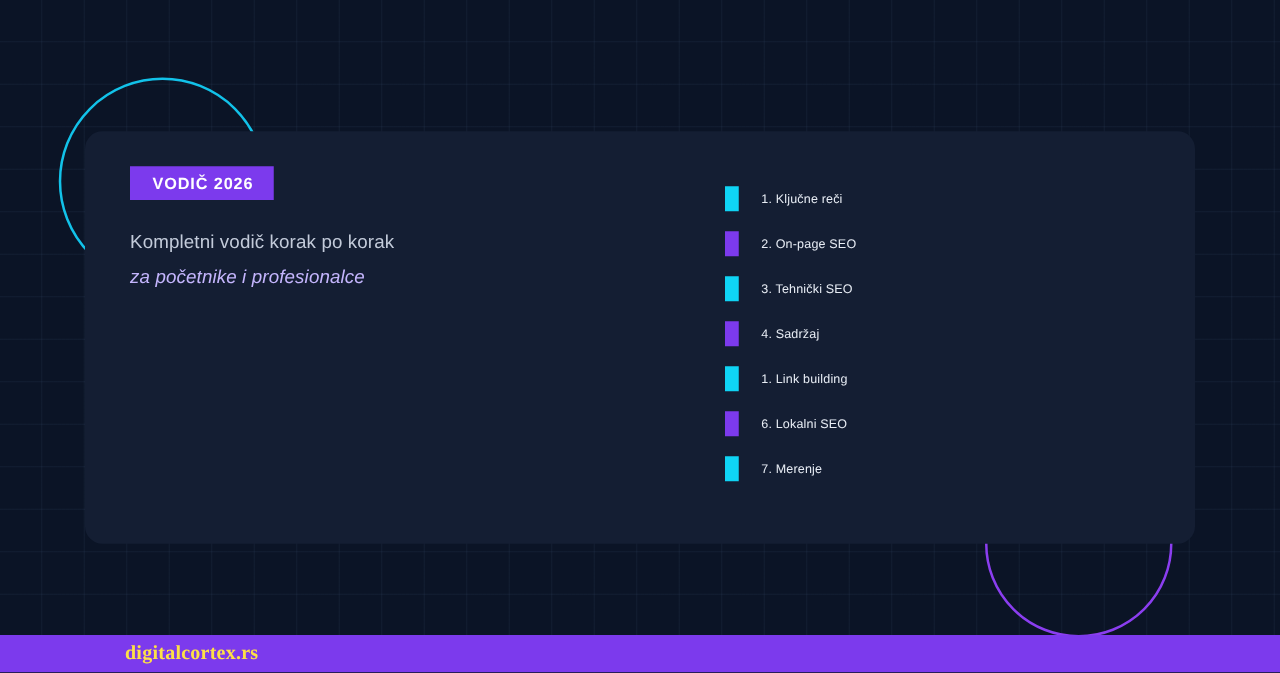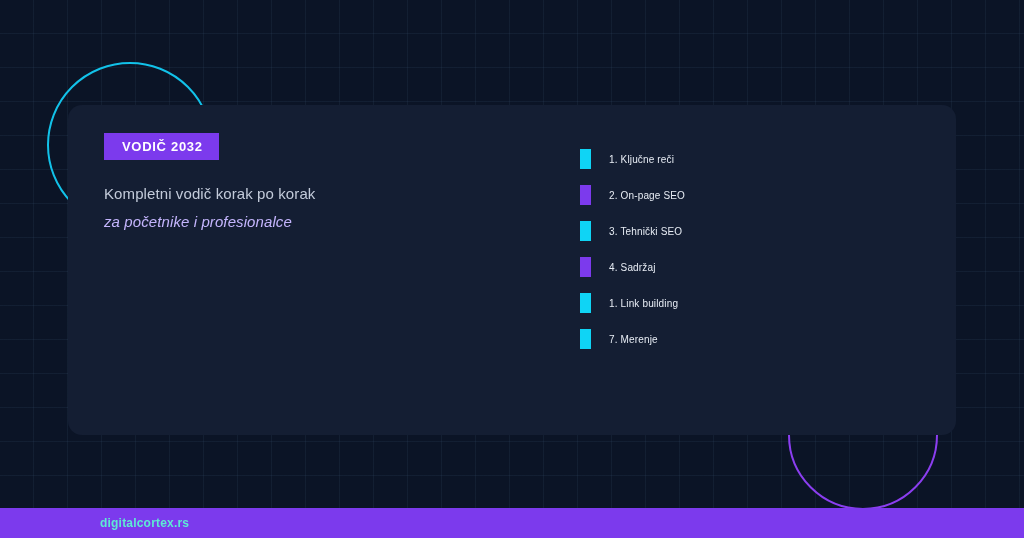--- a/index.html
+++ b/index.html
@@ -152,41 +152,42 @@
     left: 0;
     right: 0;
     top: 508px;
     height: 30px;
     background: #7c3aed;
     display: flex;
     align-items: center;
   }
   #footer-label {
     margin-left: 100px;
-    color: #5eead4;
-    font-size: 12px;
+    color: #fde047;
+    font-size: 16px;
     font-weight: bold;
     letter-spacing: 0.2px;
+    font-family: Liberation Serif, serif;
   }
 </style>
 </head>
 <body>
 
 <div id="stage">
 
   <div id="grid"></div>
 
   <div class="ring" id="ring-cyan"></div>
   <div class="ring" id="ring-purple"></div>
 
   <div id="card">
     <div id="card-inner">
 
       <div id="left-col">
-        <div id="badge">VODIČ 2032</div>
+        <div id="badge">VODIČ 2026</div>
 
 
         <div id="sub1">Kompletni vodič korak po korak</div>
         <div id="sub2">za početnike i profesionalce</div>
       </div>
 
       <div id="right-col">
 
         <div class="toc-item">
           <span class="toc-marker cyan"></span>
@@ -206,20 +207,24 @@
         <div class="toc-item">
           <span class="toc-marker purple"></span>
           <span class="toc-label">4. Sadržaj</span>
         </div>
 
         <div class="toc-item">
           <span class="toc-marker cyan"></span>
           <span class="toc-label">1. Link building</span>
         </div>
 
+        <div class="toc-item">
+          <span class="toc-marker purple"></span>
+          <span class="toc-label">6. Lokalni SEO</span>
+        </div>
 
         <div class="toc-item">
           <span class="toc-marker cyan"></span>
           <span class="toc-label">7. Merenje</span>
         </div>
 
       </div>
 
     </div>
   </div>

